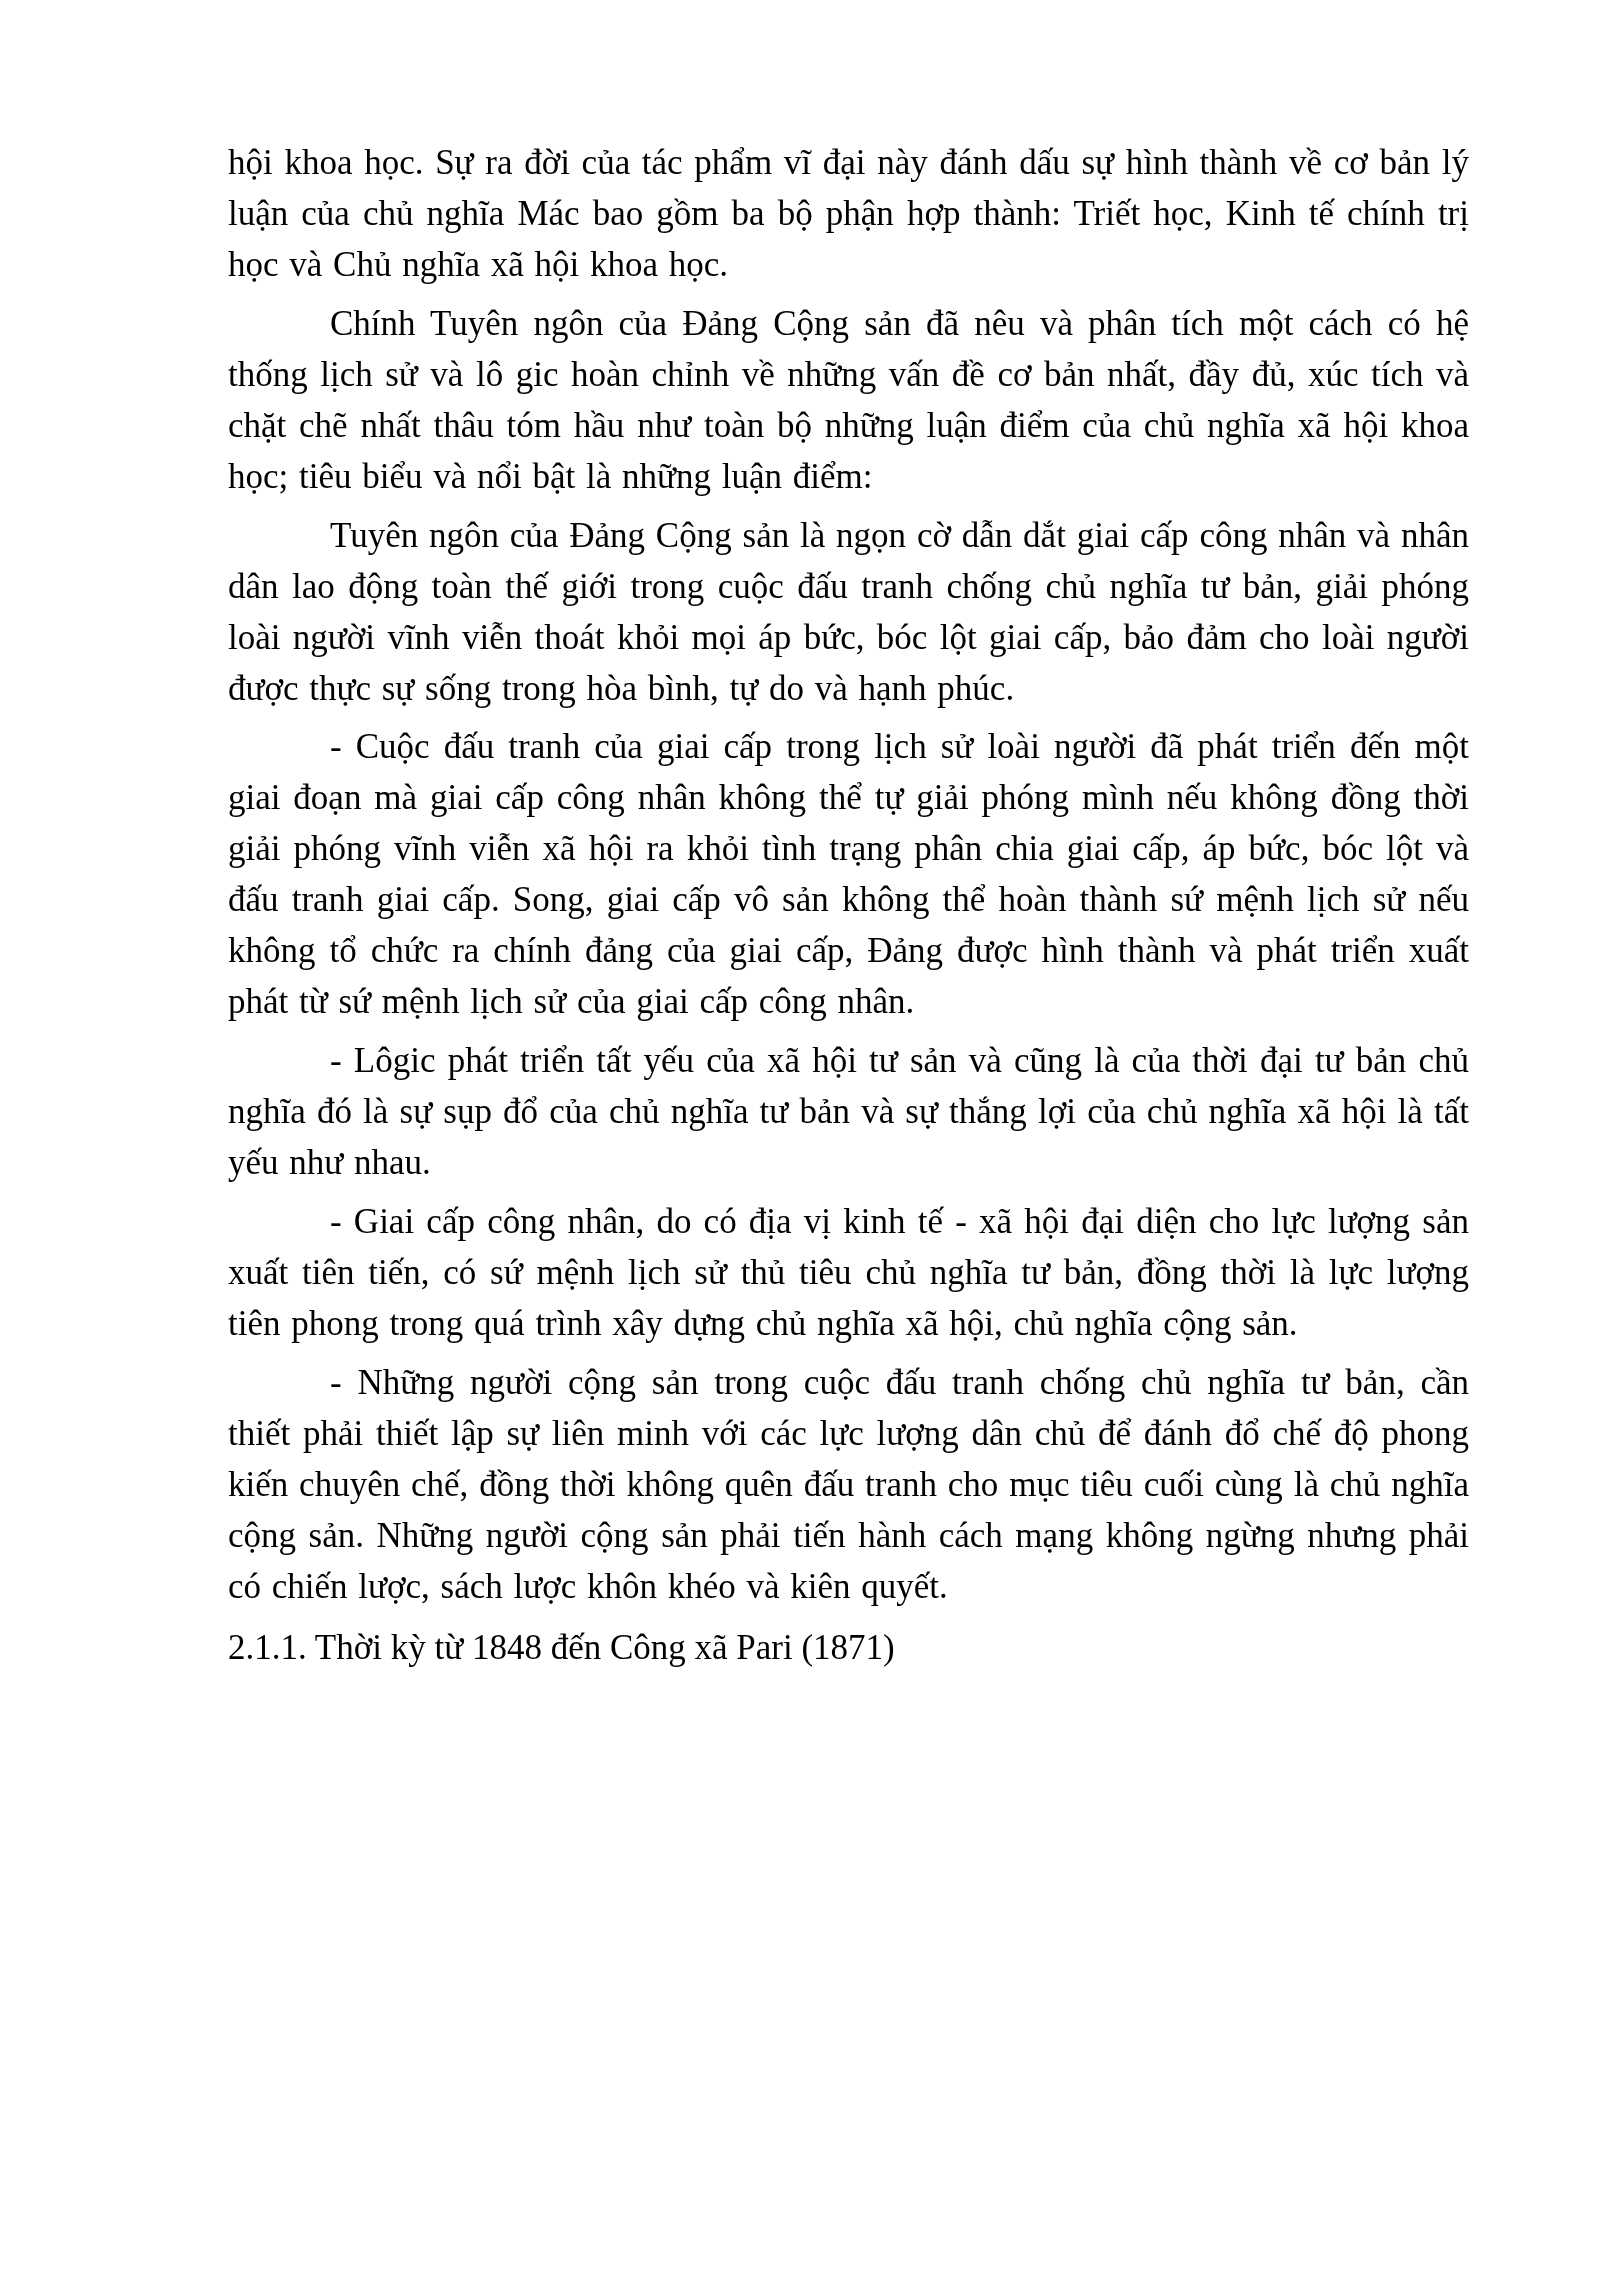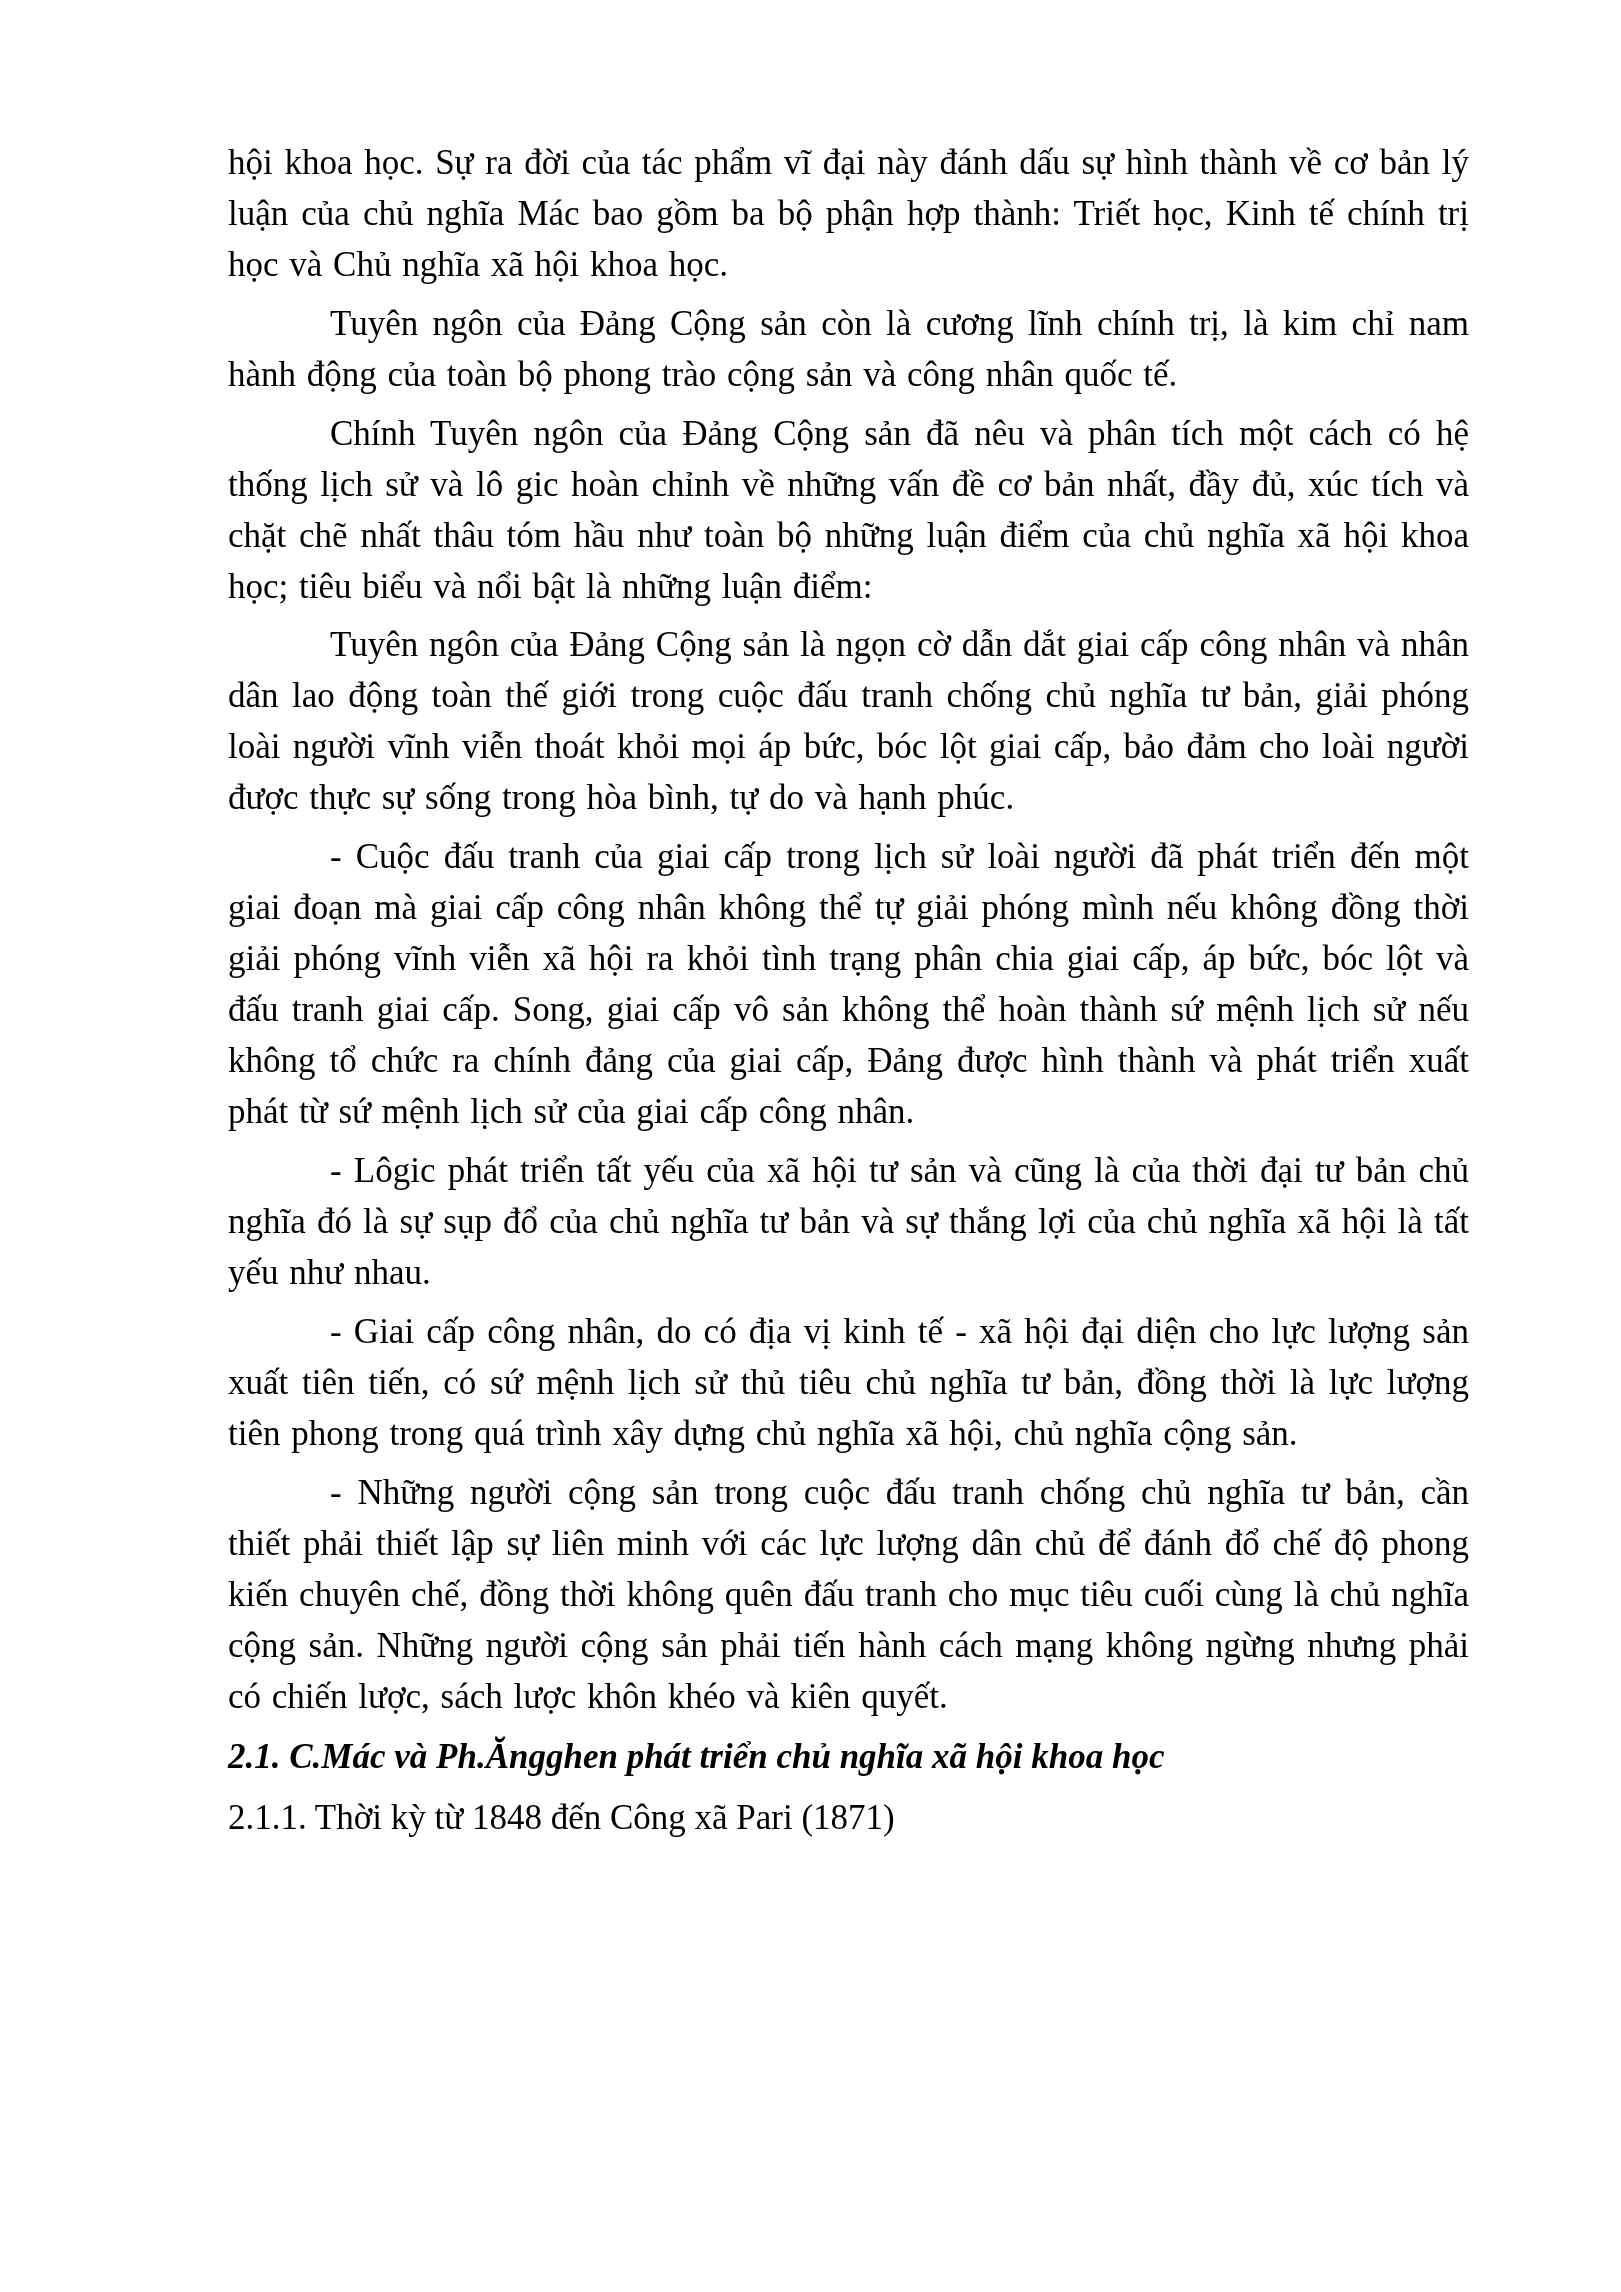--- a/index.html
+++ b/index.html
@@ -59,24 +59,22 @@
     text-align: left;
   }
 </style>
 </head>
 <body>
 
 <div class="page">
   <div class="content">
 
     <p class="body-para continuation">hội khoa học. Sự ra đời của tác phẩm vĩ đại này đánh dấu sự hình thành về cơ bản lý luận của chủ nghĩa Mác bao gồm ba bộ phận hợp thành: Triết học, Kinh tế chính trị học và Chủ nghĩa xã hội khoa học.</p>
-      <p class="body-para">Tuyên ngôn của Đảng Cộng sản còn là cương lĩnh chính trị, là kim chỉ nam hành động của toàn bộ phong trào cộng sản và công nhân quốc tế.</p>
       <p class="body-para">Chính Tuyên ngôn của Đảng Cộng sản đã nêu và phân tích một cách có hệ thống lịch sử và lô gic hoàn chỉnh về những vấn đề cơ bản nhất, đầy đủ, xúc tích và chặt chẽ nhất thâu tóm hầu như toàn bộ những luận điểm của chủ nghĩa xã hội khoa học; tiêu biểu và nổi bật là những luận điểm:</p>
       <p class="body-para">Tuyên ngôn của Đảng Cộng sản là ngọn cờ dẫn dắt giai cấp công nhân và nhân dân lao động toàn thế giới trong cuộc đấu tranh chống chủ nghĩa tư bản, giải phóng loài người vĩnh viễn thoát khỏi mọi áp bức, bóc lột giai cấp, bảo đảm cho loài người được thực sự sống trong hòa bình, tự do và hạnh phúc.</p>
       <p class="body-para">- Cuộc đấu tranh của giai cấp trong lịch sử loài người đã phát triển đến một giai đoạn mà giai cấp công nhân không thể tự giải phóng mình nếu không đồng thời giải phóng vĩnh viễn xã hội ra khỏi tình trạng phân chia giai cấp, áp bức, bóc lột và đấu tranh giai cấp. Song, giai cấp vô sản không thể hoàn thành sứ mệnh lịch sử nếu không tổ chức ra chính đảng của giai cấp, Đảng được hình thành và phát triển xuất phát từ sứ mệnh lịch sử của giai cấp công nhân.</p>
       <p class="body-para">- Lôgic phát triển tất yếu của xã hội tư sản và cũng là của thời đại tư bản chủ nghĩa đó là sự sụp đổ của chủ nghĩa tư bản và sự thắng lợi của chủ nghĩa xã hội là tất yếu như nhau.</p>
       <p class="body-para">- Giai cấp công nhân, do có địa vị kinh tế - xã hội đại diện cho lực lượng sản xuất tiên tiến, có sứ mệnh lịch sử thủ tiêu chủ nghĩa tư bản, đồng thời là lực lượng tiên phong trong quá trình xây dựng chủ nghĩa xã hội, chủ nghĩa cộng sản.</p>
       <p class="body-para">- Những người cộng sản trong cuộc đấu tranh chống chủ nghĩa tư bản, cần thiết phải thiết lập sự liên minh với các lực lượng dân chủ để đánh đổ chế độ phong kiến chuyên chế, đồng thời không quên đấu tranh cho mục tiêu cuối cùng là chủ nghĩa cộng sản. Những người cộng sản phải tiến hành cách mạng không ngừng nhưng phải có chiến lược, sách lược khôn khéo và kiên quyết.</p>
-      <h3 class="h-bold-italic">2.1. C.Mác và Ph.Ăngghen phát triển chủ nghĩa xã hội khoa học</h3>
       <h4 class="h-italic">2.1.1. Thời kỳ từ 1848 đến Công xã Pari (1871)</h4>
   </div>
 </div>
 
 
 </body></html>

